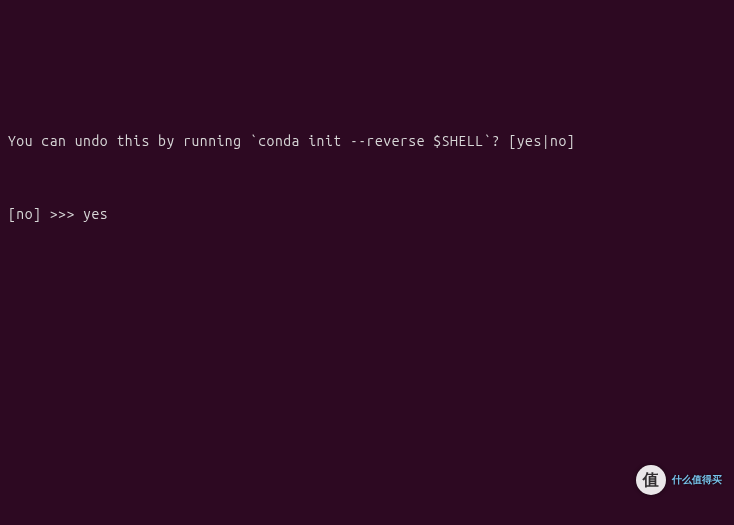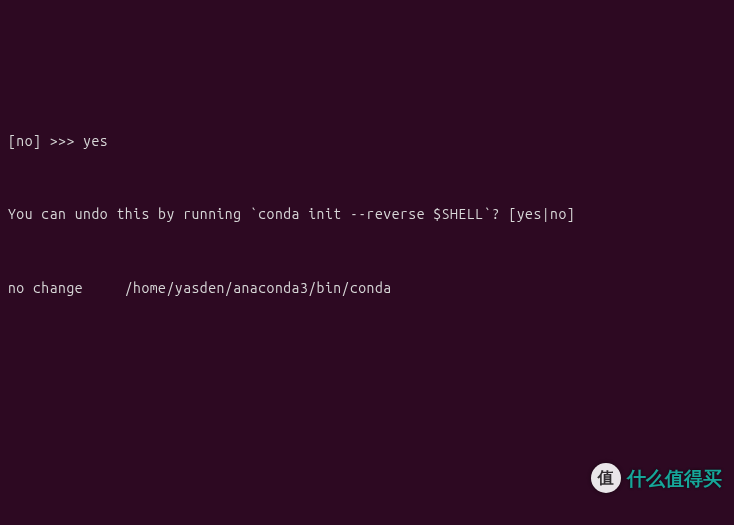--- a/index.html
+++ b/index.html
@@ -47,36 +47,35 @@
       color: #333;
       display: flex;
       align-items: center;
       justify-content: center;
       font-family: sans-serif;
       font-weight: bold;
       font-size: 16px;
       box-shadow: 0 0 4px rgba(0,0,0,0.5);
     }
     .watermark-text {
-      color: #14b8a6;
+      color: #7dd3fc;
       font-family: "Microsoft YaHei", sans-serif;
-      font-size: 19px;
+      font-size: 10px;
       font-weight: bold;
       text-shadow: 0 0 3px rgba(0,0,0,0.8);
       letter-spacing: 0;
     }
   </style>
 </head>
 <body>
 
 <div class="terminal">
   <span class="blank"></span>
+  <span class="line">You can undo this by running `conda init --reverse $SHELL`? [yes|no]</span>
   <span class="line">[no] &gt;&gt;&gt; yes</span>
-  <span class="line">You can undo this by running `conda init --reverse $SHELL`? [yes|no]</span>
-  <span class="line">no change     /home/yasden/anaconda3/bin/conda</span>
   
   
   
   
   
   
   
   
   
   

